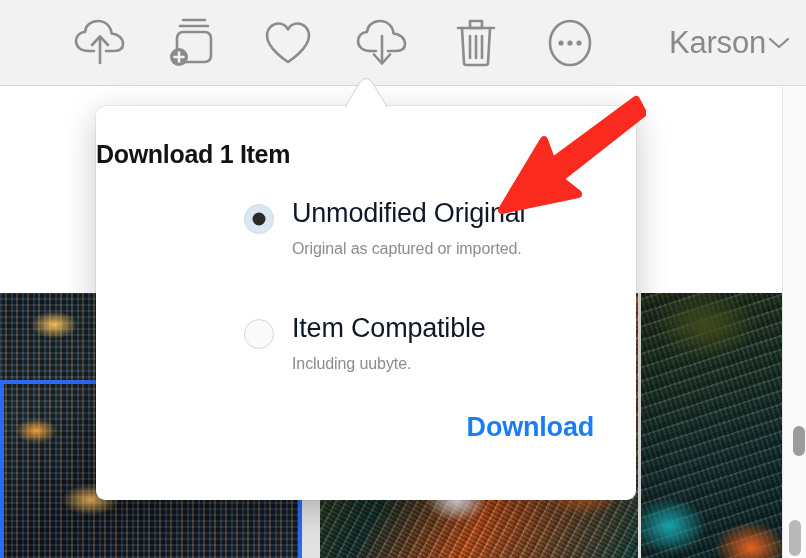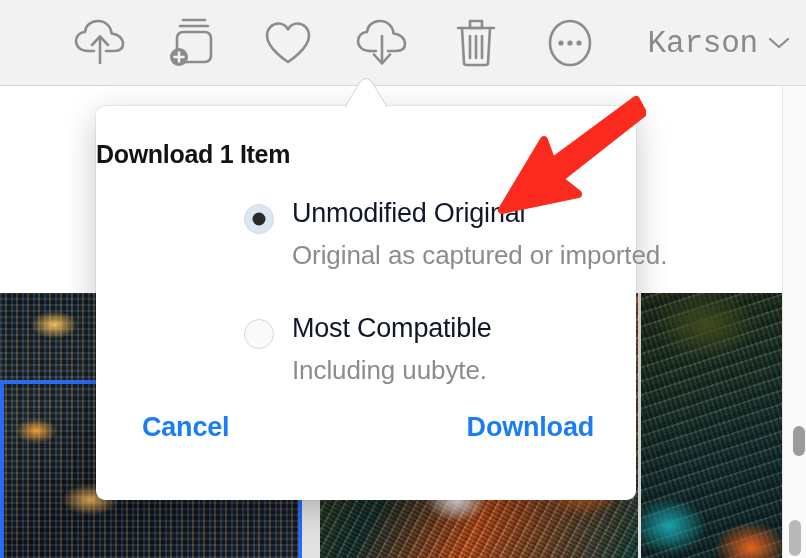--- a/index.html
+++ b/index.html
@@ -55,22 +55,20 @@
   }
   .tb-btn svg { display: block; }
 
   .account {
     position: absolute;
     right: 14px;
     top: 0;
     height: 86px;
     display: flex;
     align-items: center;
-    gap: 8px;
-    font-family: Liberation Mono, monospace;
   }
   .account-name {
     font-size: 31px;
     color: #8a8a8a;
     letter-spacing: -0.2px;
     font-weight: 400;
   }
   .chev {
     display: block;
   }
@@ -258,21 +256,21 @@
     top: -4px;
     font-size: 27px;
     color: #0f172a;
     white-space: nowrap;
     letter-spacing: -0.2px;
   }
   .opt-sub {
     position: absolute;
     left: 48px;
     top: 38px;
-    font-size: 26px;
+    font-size: 16px;
     color: #8c8c8c;
     white-space: nowrap;
     letter-spacing: -0.1px;
   }
 
   .actions {
     position: absolute;
     left: 0; right: 0;
     top: 306px;
     height: 50px;
@@ -409,26 +407,25 @@
     <div class="pop-title">Download 1 Item</div>
 
     <div class="opt" style="top:96px;">
       <div class="opt-radio on"></div>
       <div class="opt-label">Unmodified Original</div>
       <div class="opt-sub">Original as captured or imported.</div>
     </div>
 
     <div class="opt" style="top:211px;">
       <div class="opt-radio off"></div>
-      <div class="opt-label">Most Compatible</div>
+      <div class="opt-label">Item Compatible</div>
       <div class="opt-sub">Including uubyte.</div>
     </div>
 
     <div class="actions">
-      <button class="act-btn act-cancel">Cancel</button>
       <button class="act-btn act-download">Download</button>
     </div>
   </div>
 
   <svg class="red-arrow" viewBox="0 0 160 136">
     <path d="M150 6 L66 68 L58 46 L16 116 L92 100 L73 85 L157 19 Z" fill="#FA2B1E" stroke="#FA2B1E" stroke-width="8" stroke-linejoin="round"></path>
   </svg>
 
 </div>
 

